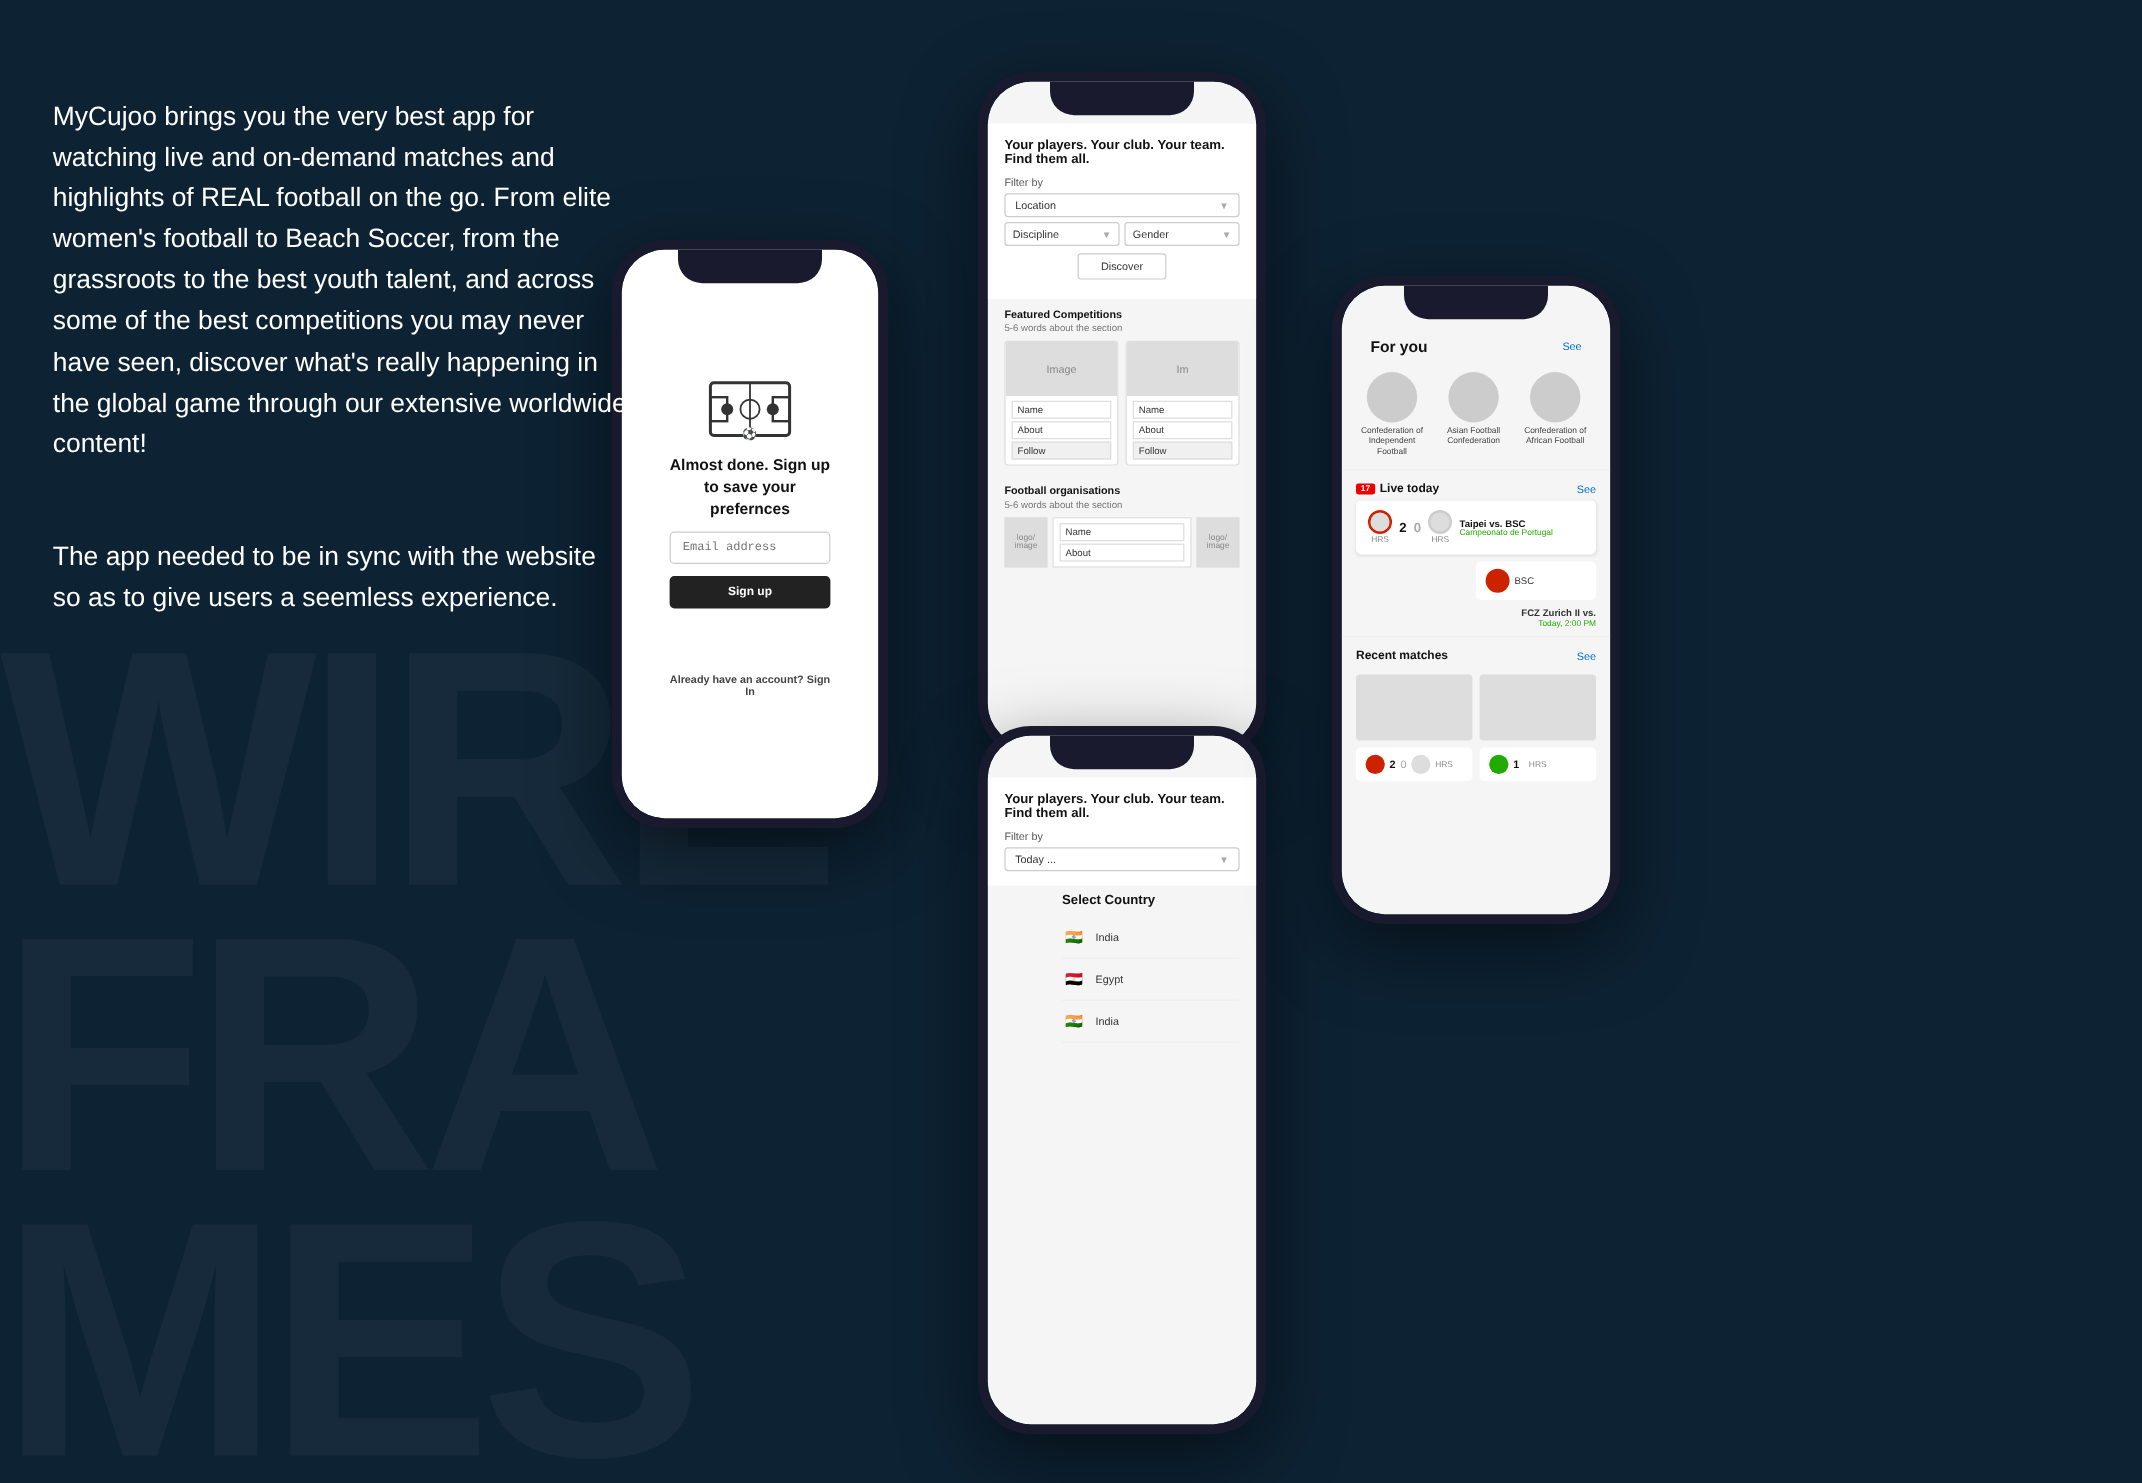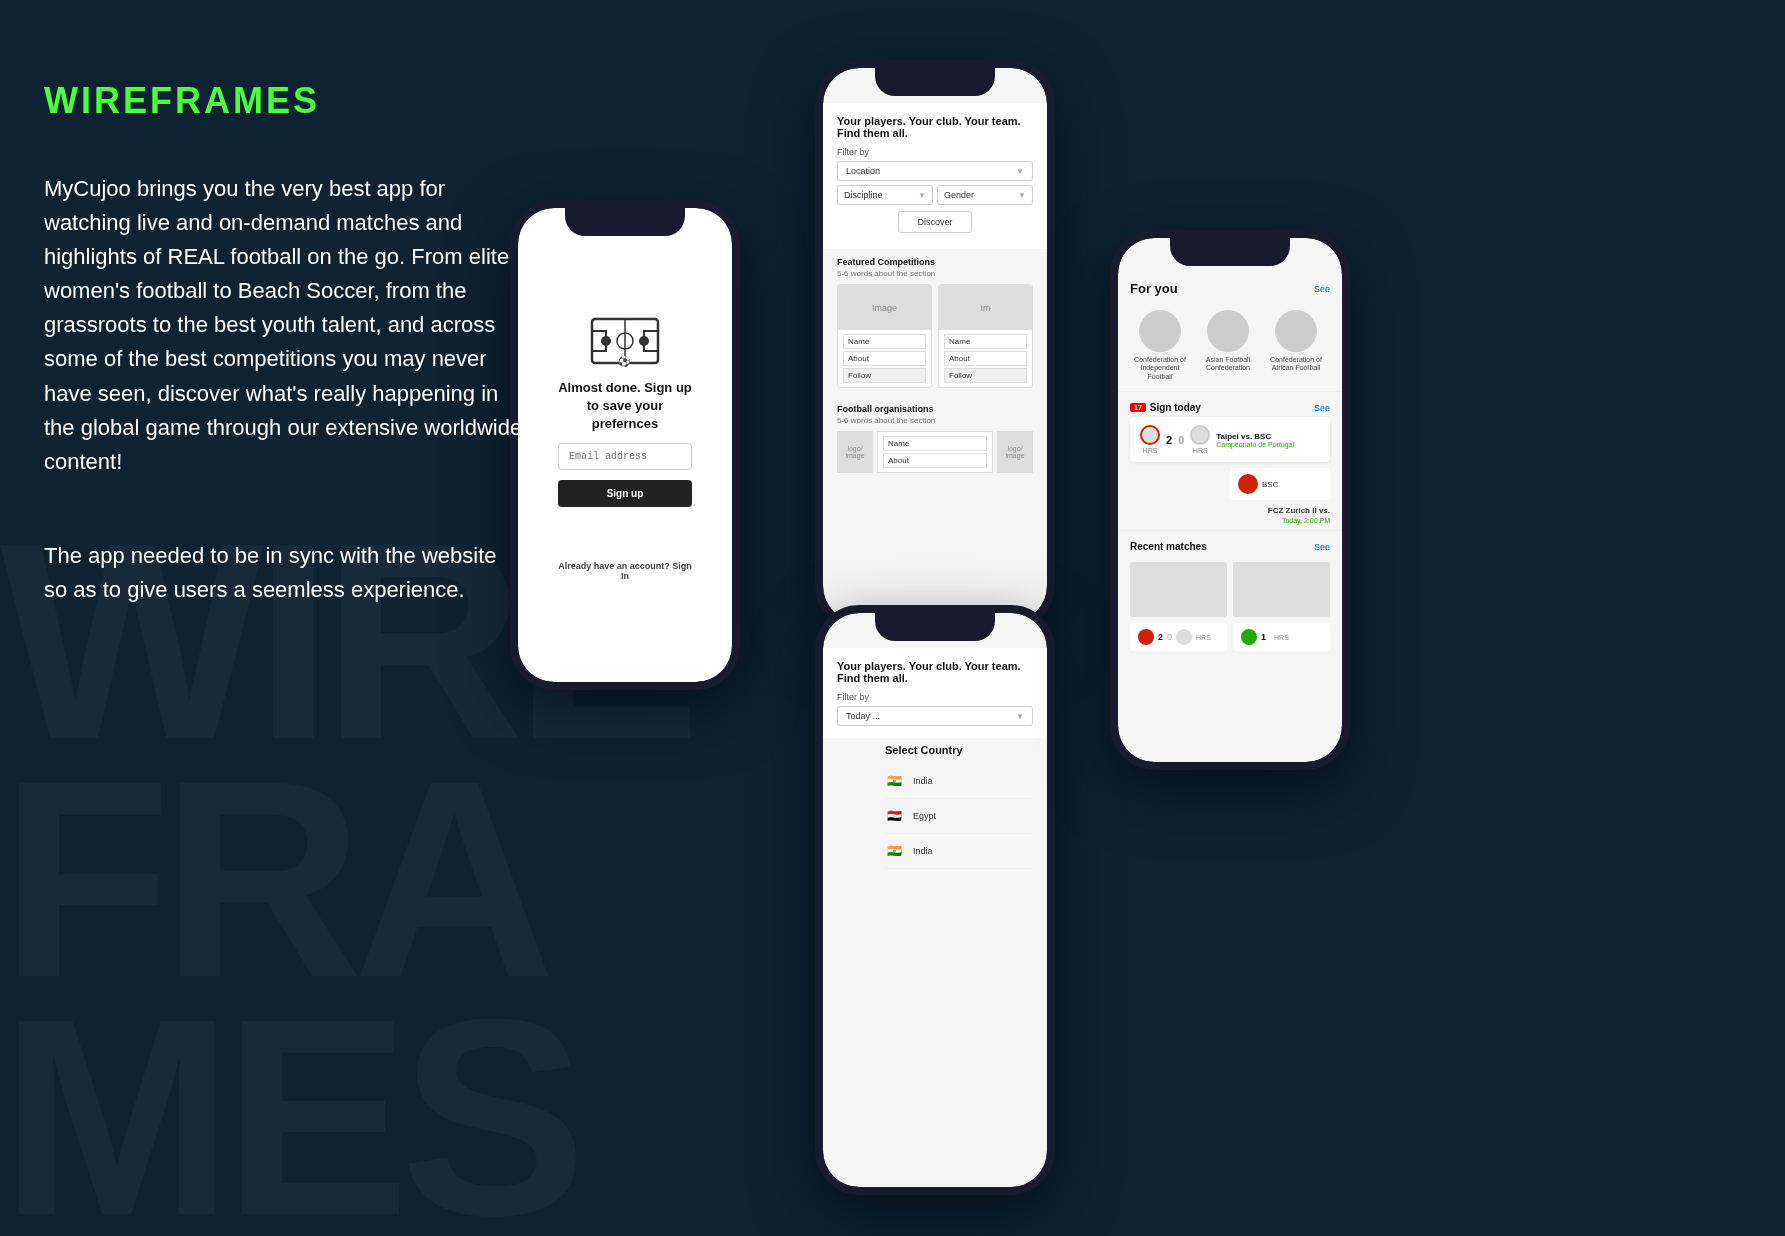--- a/index.html
+++ b/index.html
@@ -380,21 +380,21 @@
       width: 240px;
       height: 540px;
     }
 
     .phone-foryou .phone-screen {
       background: #f5f5f5;
       padding: 35px 0 0 0;
     }
 
     .fy-header {
-      padding: 8px 12px;
+      padding: 8px 24px;
       display: flex;
       justify-content: space-between;
       align-items: center;
     }
 
     .fy-title {
       font-size: 13px;
       font-weight: 700;
       color: #111;
     }
@@ -575,21 +575,20 @@
       background: #eee;
       margin: 4px 0;
     }
   </style>
 </head>
 <body>
 
 <div class="watermark">WIRE<br>FRA<br>MES</div>
 
 <div class="left-content">
-  <div class="title">WIREFRAMES</div>
   <div class="description">MyCujoo brings you the very best app for watching live and on-demand matches and highlights of REAL football on the go. From elite women's football to Beach Soccer, from the grassroots to the best youth talent, and across some of the best competitions you may never have seen, discover what's really happening in the global game through our extensive worldwide content!</div>
   <div class="description2">The app needed to be in sync with the website so as to give users a seemless experience.</div>
 </div>
 
 <div class="phone-mockup phone-signup">
   <div class="phone-notch"></div>
   <div class="phone-screen">
 
     <div style="display:flex;flex-direction:column;align-items:center;justify-content:center;height:100%;padding:20px;gap:10px;">
       <svg width="70" height="60" viewBox="0 0 70 60">
@@ -723,21 +722,21 @@
         <div class="fy-club-logo"></div>
         <div class="fy-club-name">Confederation of African Football</div>
       </div>
     </div>
 
     <div class="divider"></div>
 
     <div class="fy-section-header">
       <div class="fy-section-title">
         <span class="live-badge">17</span>
-        <span>Sign today</span>
+        <span>Live today</span>
       </div>
       <div class="fy-see">See</div>
     </div>
 
     <div class="fy-match-card">
       <div style="display:flex;flex-direction:column;align-items:center;gap:2px;">
         <div class="match-team-logo" style="background:#ddd;border:2px solid #cc2200;width:20px;height:20px;border-radius:50%;"></div>
         <div class="match-score-gray" style="font-size:7px;color:#888;">HRS</div>
       </div>
       <div class="match-score">2</div>

